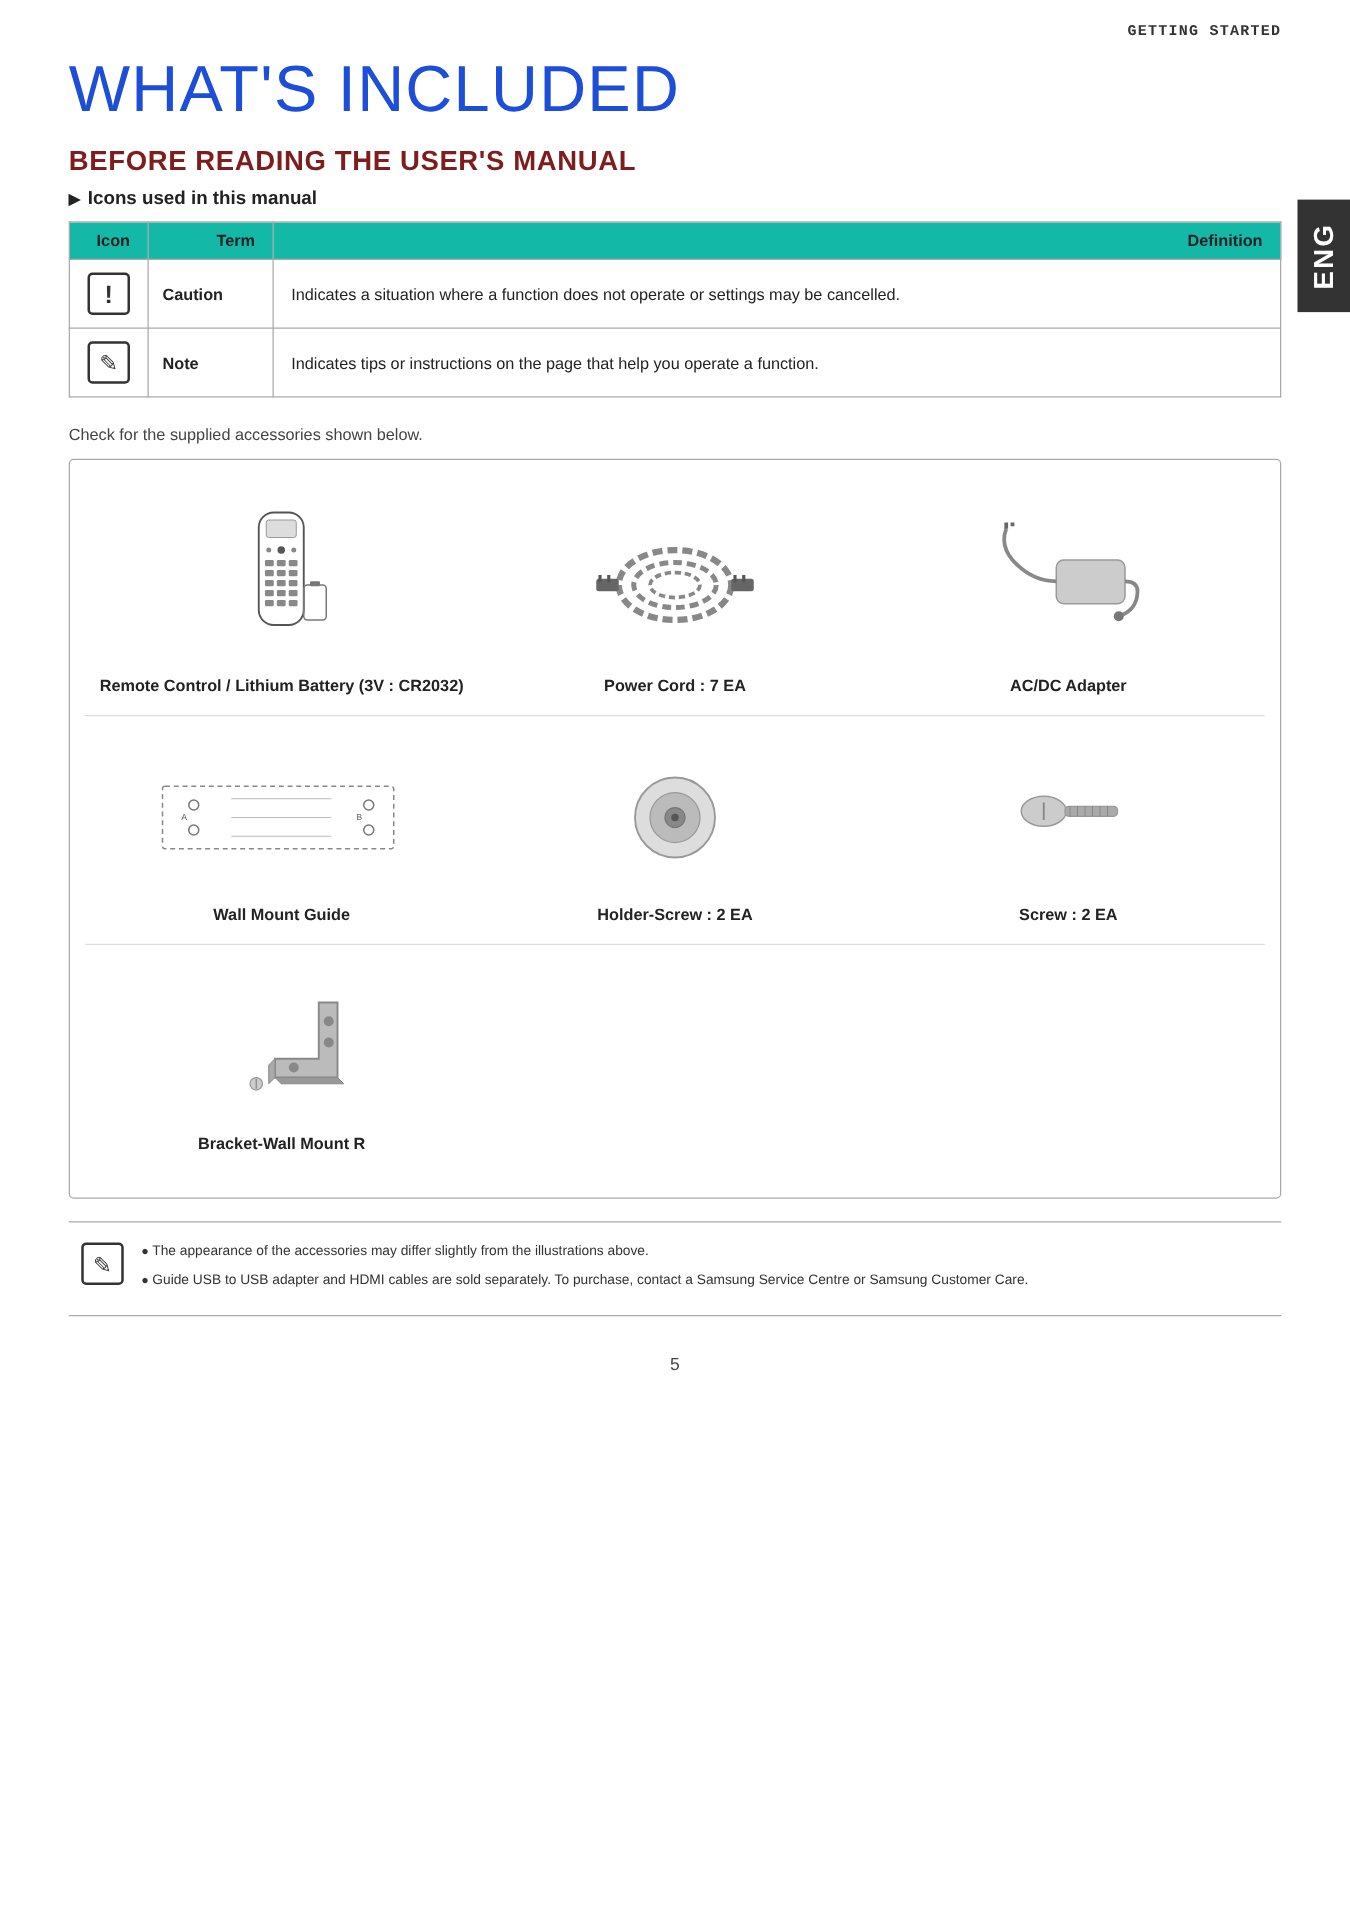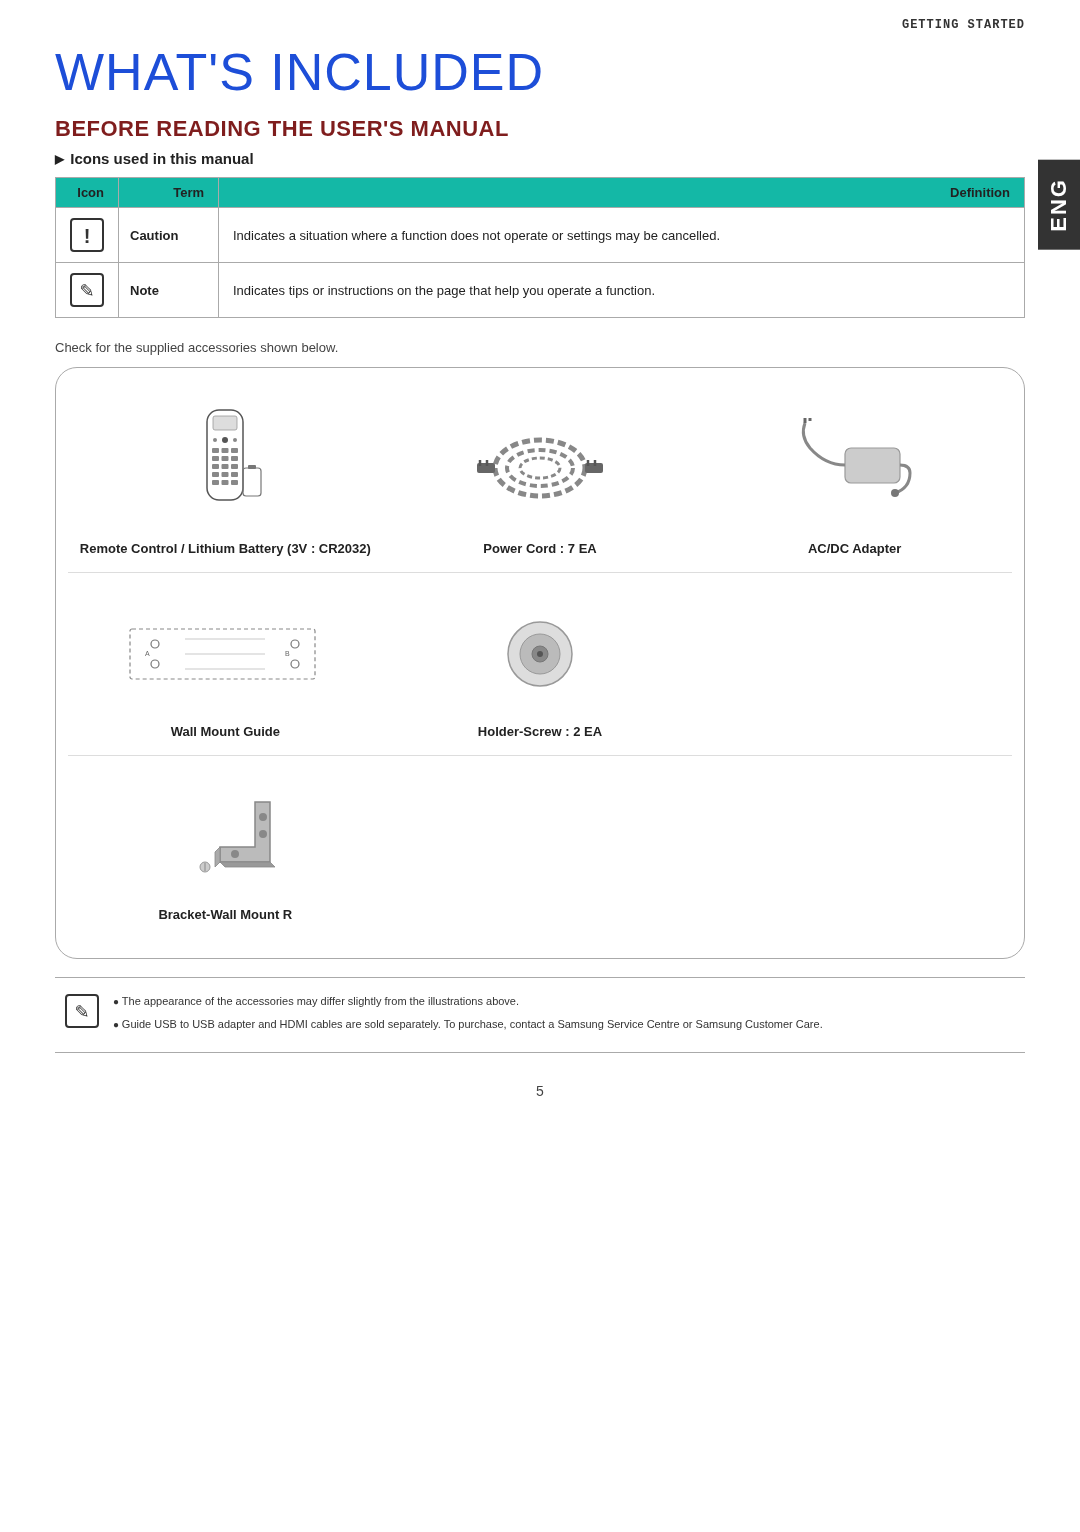--- a/index.html
+++ b/index.html
@@ -136,21 +136,21 @@
 
     .check-note {
       font-size: 13px;
       color: #444;
       margin-bottom: 12px;
     }
 
     
     .accessories-box {
       border: 1.5px solid #aaa;
-      border-radius: 22px;
+      border-radius: 4px;
       padding: 24px 12px;
       margin-bottom: 18px;
     }
 
     .accessories-grid {
       display: grid;
       grid-template-columns: 1fr 1fr 1fr;
       gap: 0;
     }
 
@@ -385,20 +385,40 @@
 
             <circle cx="40" cy="40" r="32" fill="#ddd" stroke="#999" stroke-width="1.5"></circle>
             <circle cx="40" cy="40" r="20" fill="#bbb" stroke="#999" stroke-width="1"></circle>
             <circle cx="40" cy="40" r="8" fill="#888" stroke="#777" stroke-width="1"></circle>
             <circle cx="40" cy="40" r="3" fill="#555"></circle>
           </svg>
         </div>
         <div class="accessory-label">Holder-Screw : 2 EA</div>
       </div>
 
+      <div class="accessory-item">
+        <div class="accessory-image">
+          <svg width="90" height="70" viewBox="0 0 90 70">
+
+            <ellipse cx="25" cy="30" rx="18" ry="12" fill="#ccc" stroke="#999" stroke-width="1.2"></ellipse>
+
+            <rect x="42" y="26" width="42" height="8" rx="3" fill="#aaa" stroke="#999" stroke-width="1"></rect>
+
+            <line x1="46" y1="26" x2="46" y2="34" stroke="#888" stroke-width="0.8"></line>
+            <line x1="52" y1="26" x2="52" y2="34" stroke="#888" stroke-width="0.8"></line>
+            <line x1="58" y1="26" x2="58" y2="34" stroke="#888" stroke-width="0.8"></line>
+            <line x1="64" y1="26" x2="64" y2="34" stroke="#888" stroke-width="0.8"></line>
+            <line x1="70" y1="26" x2="70" y2="34" stroke="#888" stroke-width="0.8"></line>
+            <line x1="76" y1="26" x2="76" y2="34" stroke="#888" stroke-width="0.8"></line>
+
+            <line x1="25" y1="23" x2="25" y2="37" stroke="#888" stroke-width="1.5"></line>
+          </svg>
+        </div>
+        <div class="accessory-label">Screw : 2 EA</div>
+      </div>
     </div>
 
     <hr class="acc-divider">
 
     <div class="accessories-row3">
 
 
       <div class="accessory-item">
         <div class="accessory-image">
           <svg width="110" height="90" viewBox="0 0 110 90">

